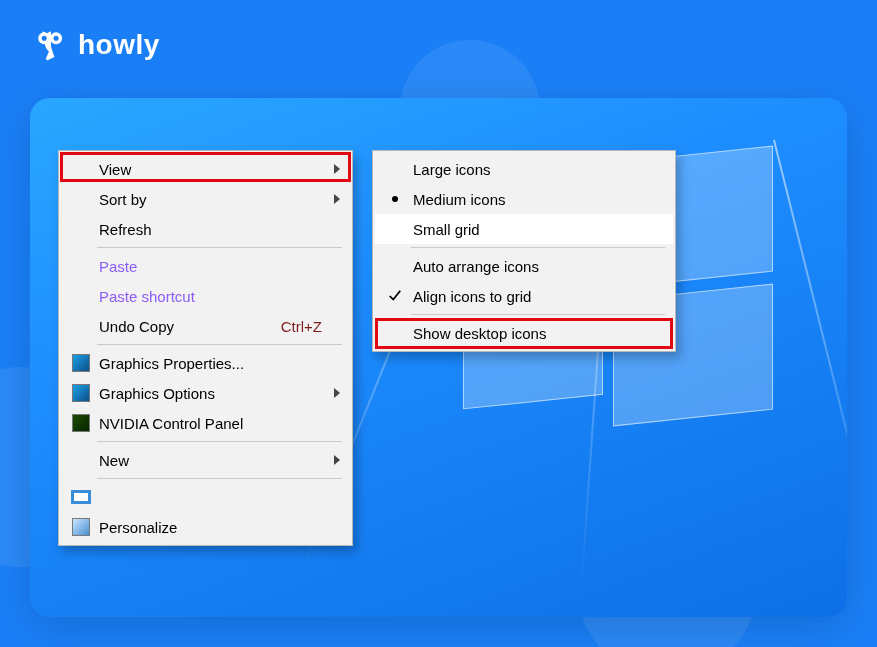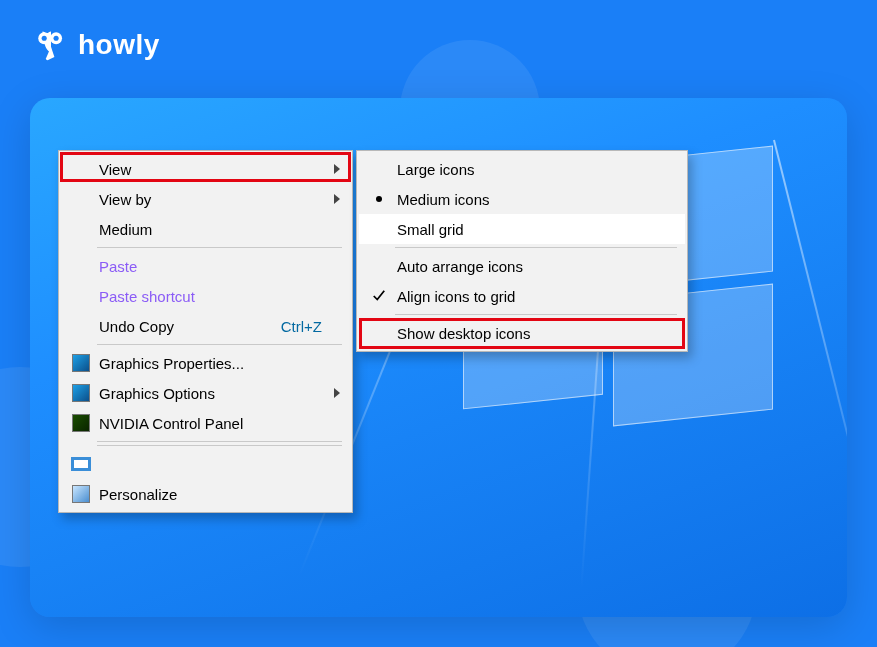--- a/index.html
+++ b/index.html
@@ -36,39 +36,39 @@
     position: absolute; background: #f2f2f2; border: 1px solid #b8b8b8;
     box-shadow: 4px 6px 10px rgba(0,0,0,0.25); font-size: 15px; color: #000;
     padding: 3px 2px;
   }
   .ctx-menu .item {
     display: flex; align-items: center; height: 30px; padding: 0 28px 0 8px;
     position: relative; white-space: nowrap; cursor: default;
   }
   .ctx-menu .item .icon-slot { width: 24px; display: flex; align-items: center; justify-content: center; margin-right: 6px; }
   .ctx-menu .item .label { flex: 1 1 auto; }
-  .ctx-menu .item .accel { color: #0369a1; margin-left: 28px; }
+  .ctx-menu .item .accel { color: #7f1d1d; margin-left: 28px; }
   .ctx-menu .item.disabled { color: #8b5cf6; }
   .ctx-menu .sep { height: 1px; background: #c9c9c9; margin: 3px 8px 3px 36px; }
   .ctx-menu .item .arrow {
     position: absolute; right: 10px; top: 50%; transform: translateY(-50%);
     width: 0; height: 0; border-top: 5px solid transparent; border-bottom: 5px solid transparent;
     border-left: 6px solid #444;
   }
   .ctx-menu .item.highlighted { background: #ffffff; }
   .ctx-menu .item .bullet {
     width: 6px; height: 6px; border-radius: 50%; background: #000; margin: 0 auto;
   }
   .ctx-menu .item .check { width: 14px; height: 14px; }
   .ctx-menu .item .check svg { width: 14px; height: 14px; }
 
   .red-outline { position: absolute; border: 3px solid #e30613; pointer-events: none; z-index: 5; }
 
   #menu-main { top: 52px; left: 28px; width: 295px; }
-  #menu-sub  { top: 52px; left: 326px; width: 332px; }
+  #menu-sub  { top: 52px; left: 342px; width: 304px; }
 
   
   .app-icon { width: 18px; height: 18px; border: 1px solid #777; }
   .app-icon.intel { background: linear-gradient(135deg,#1ea0e6,#0b4f8a); }
   .app-icon.nvidia { background: linear-gradient(135deg,#1a4d00,#0a2400); }
   .app-icon.display { background: #fff; border: 1px solid #3a8ed8; box-shadow: inset 0 0 0 2px #3a8ed8; width:20px; height:14px; }
   .app-icon.personalize { background: linear-gradient(135deg,#c9e6ff,#4a8ed0); }
 </style>
 </head>
 <body>
@@ -107,26 +107,26 @@
   <div id="menu-main" class="ctx-menu">
     <div class="red-outline" style="top:1px;left:1px;right:1px;height:30px;"></div>
 
     <div class="item">
       <span class="icon-slot"></span>
       <span class="label">View</span>
       <span class="arrow"></span>
     </div>
     <div class="item">
       <span class="icon-slot"></span>
-      <span class="label">View by</span>
-      <span class="arrow"></span>
-    </div>
-    <div class="item">
-      <span class="icon-slot"></span>
-      <span class="label">Medium</span>
+      <span class="label">Sort by</span>
+      <span class="arrow"></span>
+    </div>
+    <div class="item">
+      <span class="icon-slot"></span>
+      <span class="label">Refresh</span>
     </div>
     <div class="sep"></div>
     <div class="item disabled">
       <span class="icon-slot"></span>
       <span class="label">Paste</span>
     </div>
     <div class="item disabled">
       <span class="icon-slot"></span>
       <span class="label">Paste shortcut</span>
     </div>
@@ -149,20 +149,25 @@
       <span class="label">Graphics Options</span>
       <span class="arrow"></span>
     </div>
     <div class="item">
       <span class="icon-slot">
           <span class="app-icon nvidia"></span>
         </span>
       <span class="label">NVIDIA Control Panel</span>
     </div>
     <div class="sep"></div>
+    <div class="item">
+      <span class="icon-slot"></span>
+      <span class="label">New</span>
+      <span class="arrow"></span>
+    </div>
     <div class="sep"></div>
     <div class="item">
       <span class="icon-slot">
           <span class="app-icon display"></span>
         </span>
     </div>
     <div class="item">
       <span class="icon-slot">
           <span class="app-icon personalize"></span>
         </span>

